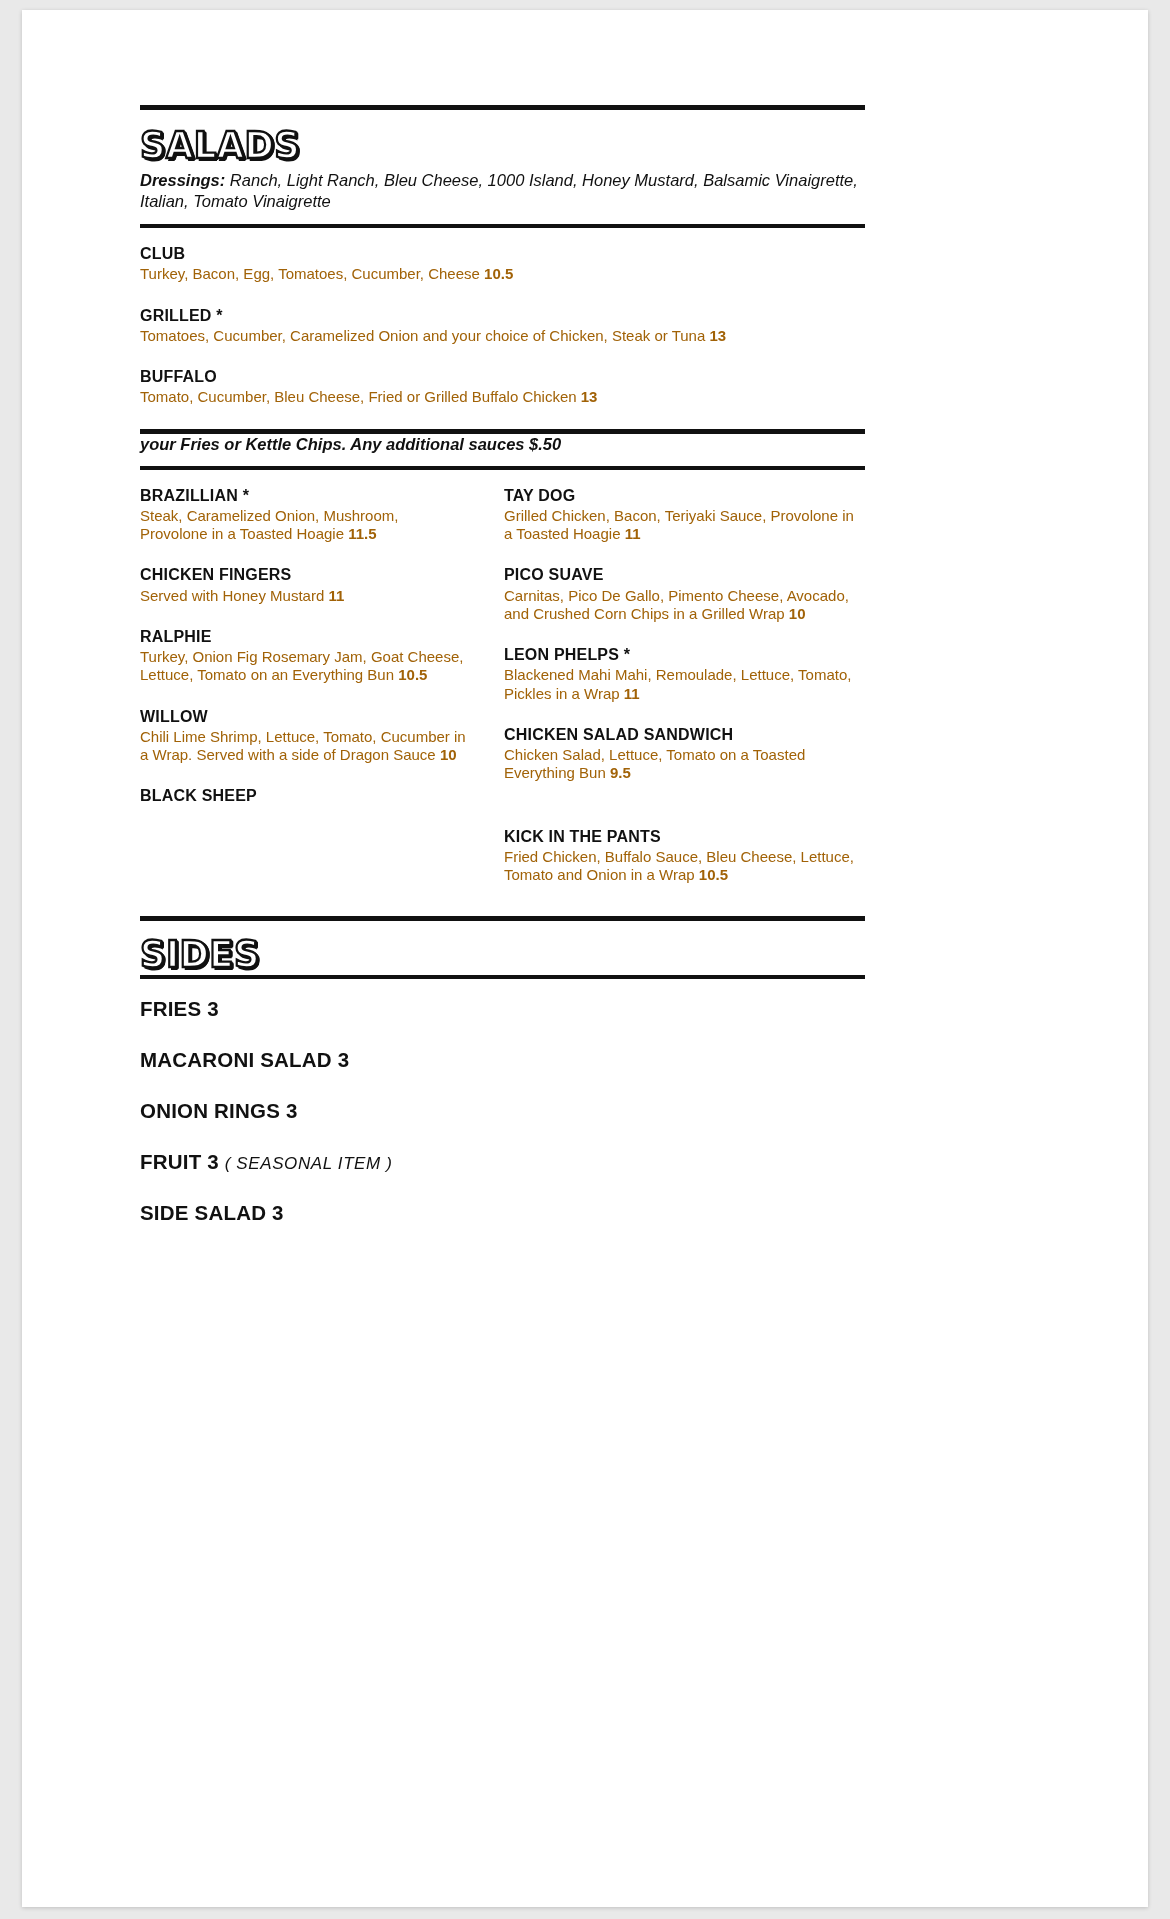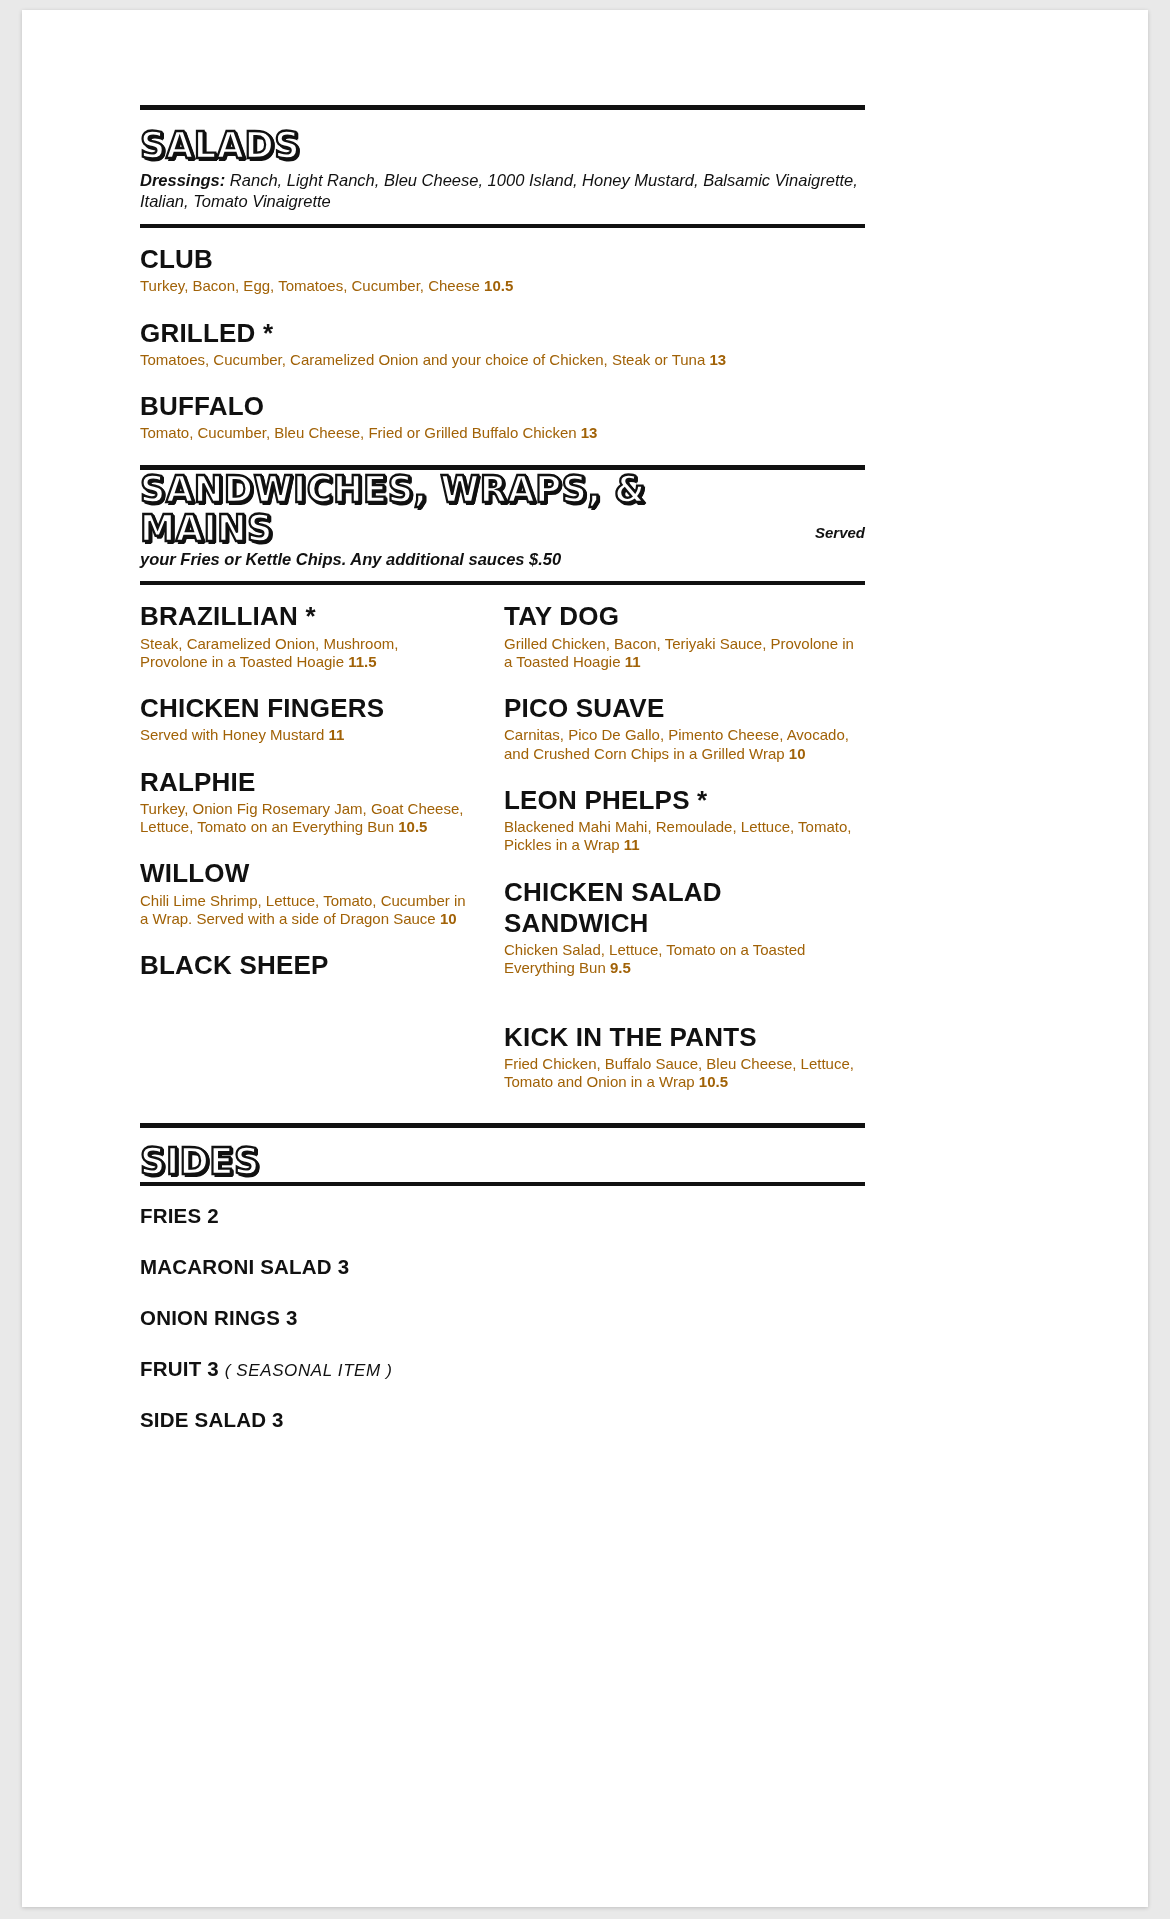--- a/index.html
+++ b/index.html
@@ -95,21 +95,21 @@
     font-size: 16.5px;
     font-style: italic;
     font-weight: 700;
     color: #111;
     margin: 1px 0 12px 0;
   }
 
   
   .item { margin: 0 0 22px 0; }
   .item-name {
-    font-size: 26px;
+    font-size: 16px;
     font-weight: 700;
     color: #111;
     line-height: 1.2;
     letter-spacing: 0.2px;
     margin: 0 0 2px 0;
   }
   .item-desc {
     font-size: 15px;
     font-weight: 400;
     color: #a16207;
@@ -179,24 +179,20 @@
         </div>
         <div class="item">
           <div class="item-name">BUFFALO</div>
           <p class="item-desc"><span>Tomato, Cucumber, Bleu Cheese, Fried or Grilled Buffalo Chicken </span><b>13</b></p>
         </div>
         <div class="item">
         </div>
       </div>
 
       <hr class="rule-thick">
-      <div class="head-row">
-        <div class="display-head">SANDWICHES, WRAPS, &amp; MAINS</div>
-        <div class="served-note">Served</div>
-      </div>
       <div class="sec-note">your Fries or Kettle Chips. Any additional sauces $.50</div>
       <hr class="rule-med">
 
       <div class="cols">
         <div class="col">
           <div class="item">
             <div class="item-name">BRAZILLIAN *</div>
             <p class="item-desc"><span>Steak, Caramelized Onion, Mushroom, Provolone in a Toasted Hoagie </span><b>11.5</b></p>
           </div>
           <div class="item">
@@ -243,21 +239,21 @@
 
       <div class="pad-before-sides"></div>
       <hr class="rule-thick">
       <div class="sides-block">
         <div class="display-head">SIDES</div>
       </div>
       <hr class="rule-med">
 
       <div class="sides-cols">
         <div class="sides-col">
-          <div class="side-item"><span>FRIES 2</span> <span class="side-qual"></span></div>
+          <div class="side-item"><span>FRIES 3</span> <span class="side-qual"></span></div>
           <div class="side-item"><span>MACARONI SALAD 3</span> <span class="side-qual"></span></div>
           <div class="side-item"><span>ONION RINGS 3</span> <span class="side-qual"></span></div>
           <div class="side-item"><span>FRUIT 3</span> <span class="side-qual">( SEASONAL ITEM )</span></div>
           <div class="side-item"><span>SIDE SALAD 3</span> <span class="side-qual"></span></div>
         </div>
       </div>
 
     </div>
   </div>
 </div>

